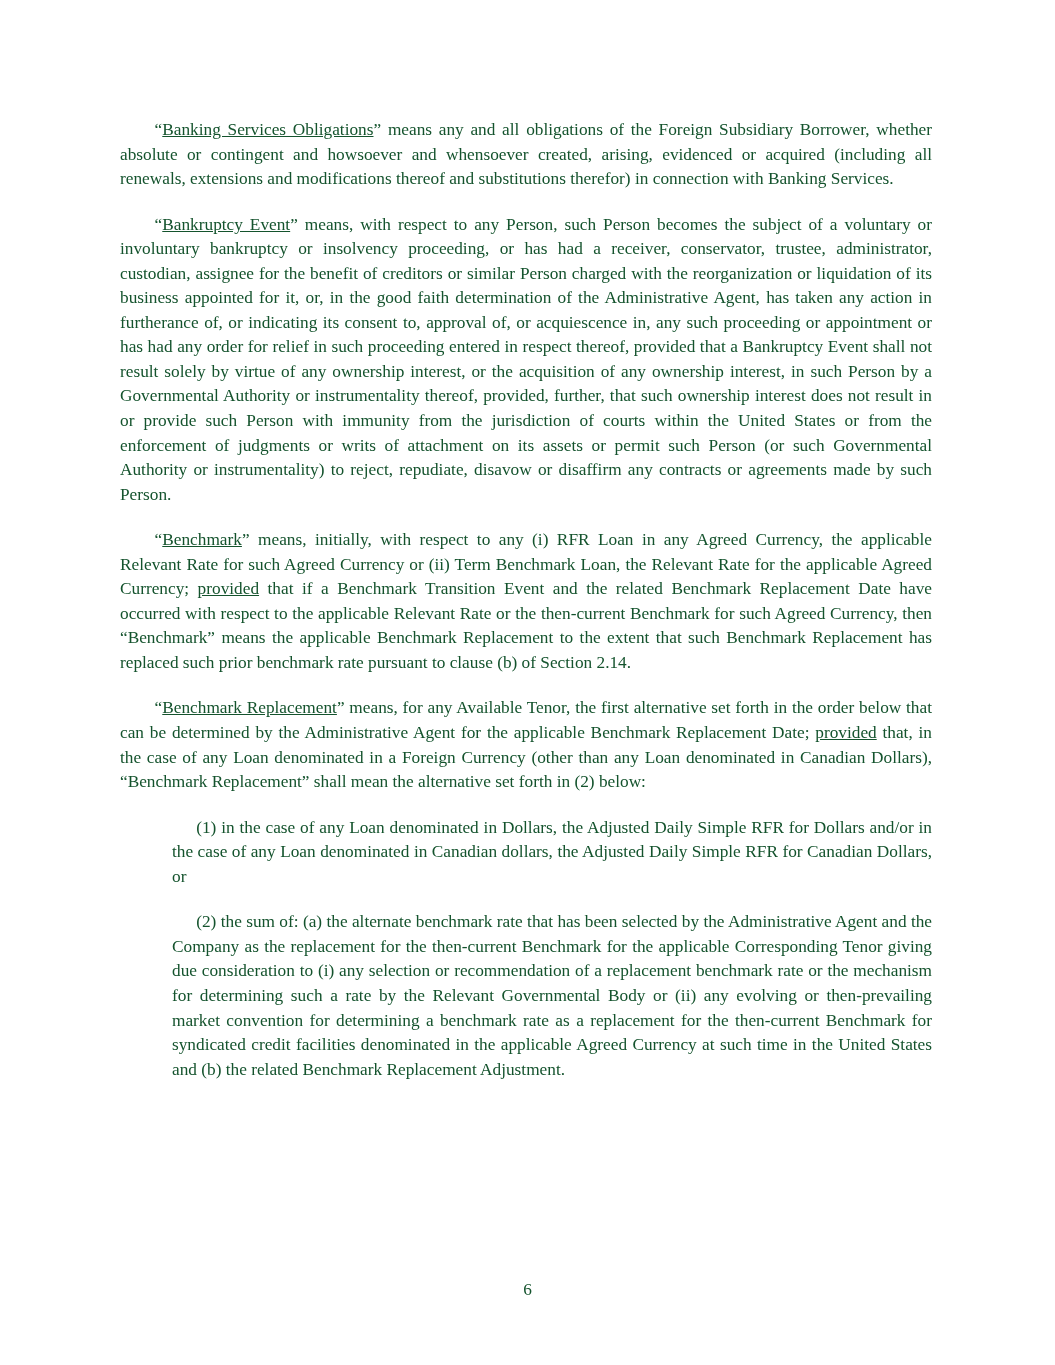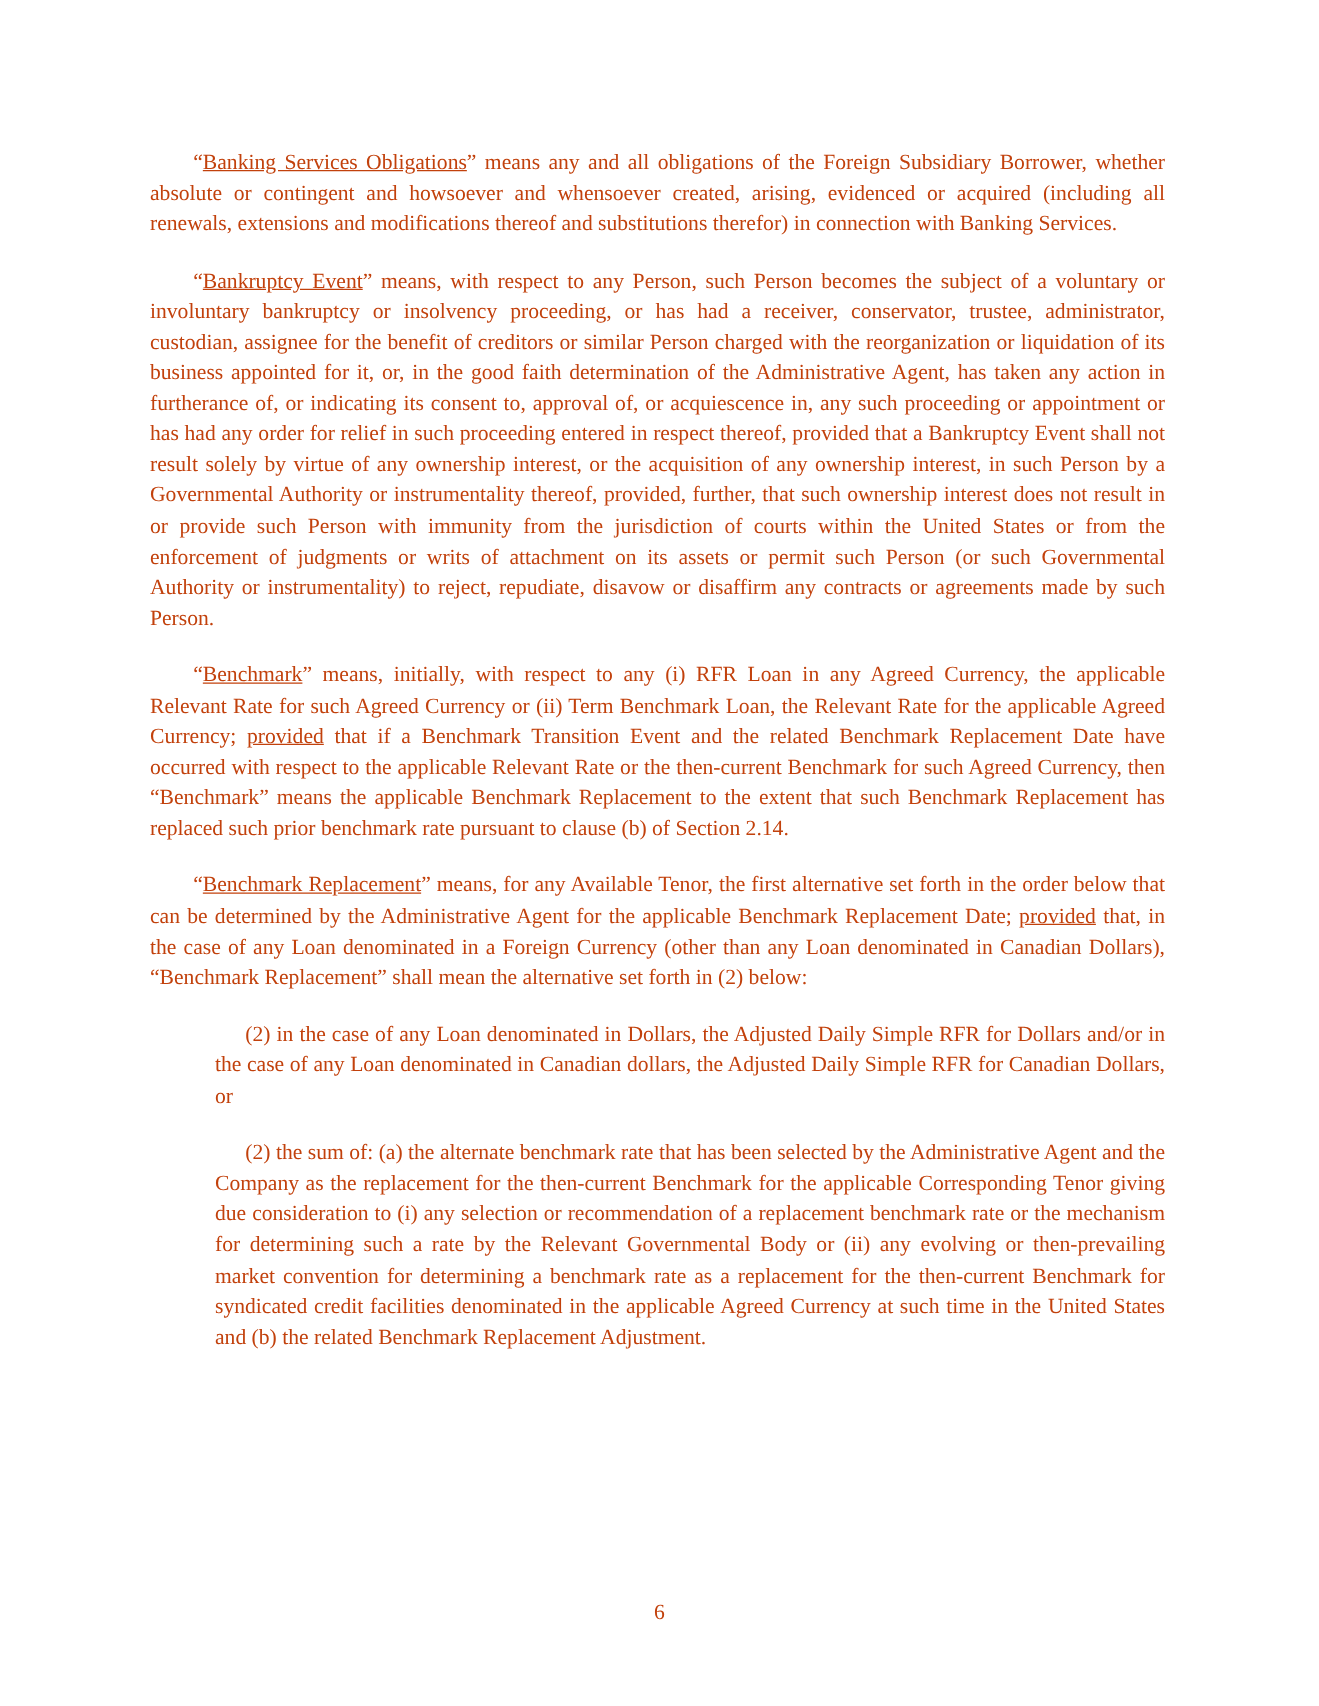--- a/index.html
+++ b/index.html
@@ -6,21 +6,21 @@
     margin: 0;
     padding: 0;
     background: #ffffff;
   }
   .page {
     position: relative;
     width: 1055px;
     height: 1365px;
     background: #ffffff;
     font-family: "Liberation Serif", serif;
-    color: #c2410c;
+    color: #14532d;
     box-sizing: border-box;
   }
   .content {
     position: absolute;
     left: 120px;
     top: 118px;
     width: 812px;
   }
   p.para {
     margin: 0 0 21px 0;
@@ -63,21 +63,21 @@
   <div class="content">
 
     <p class="para indent-first"><span>“</span><span class="u">Banking Services Obligations</span><span>”</span><span> means any and all obligations of the Foreign Subsidiary Borrower, whether absolute or contingent and howsoever and whensoever created, arising, evidenced or acquired (including all renewals, extensions and modifications thereof and substitutions therefor) in connection with Banking Services.</span></p>
 
     <p class="para indent-first"><span>“</span><span class="u">Bankruptcy Event</span><span>”</span><span> means, with respect to any Person, such Person becomes the subject of a voluntary or involuntary bankruptcy or insolvency proceeding, or has had a receiver, conservator, trustee, administrator, custodian, assignee for the benefit of creditors or similar Person charged with the reorganization or liquidation of its business appointed for it, or, in the good faith determination of the Administrative Agent, has taken any action in furtherance of, or indicating its consent to, approval of, or acquiescence in, any such proceeding or appointment or has had any order for relief in such proceeding entered in respect thereof, provided that a Bankruptcy Event shall not result solely by virtue of any ownership interest, or the acquisition of any ownership interest, in such Person by a Governmental Authority or instrumentality thereof, provided, further, that such ownership interest does not result in or provide such Person with immunity from the jurisdiction of courts within the United States or from the enforcement of judgments or writs of attachment on its assets or permit such Person (or such Governmental Authority or instrumentality) to reject, repudiate, disavow or disaffirm any contracts or agreements made by such Person.</span></p>
 
     <p class="para indent-first"><span>“</span><span class="u">Benchmark</span><span>”</span><span> means, initially, with respect to any (i) RFR Loan in any Agreed Currency, the applicable Relevant Rate for such Agreed Currency or (ii) Term Benchmark Loan, the Relevant Rate for the applicable Agreed Currency; </span><span class="u">provided</span><span> that if a Benchmark Transition Event and the related Benchmark Replacement Date have occurred with respect to the applicable Relevant Rate or the then-current Benchmark for such Agreed Currency, then “Benchmark” means the applicable Benchmark Replacement to the extent that such Benchmark Replacement has replaced such prior benchmark rate pursuant to clause (b) of Section 2.14.</span></p>
 
     <p class="para indent-first"><span>“</span><span class="u">Benchmark Replacement</span><span>”</span><span> means, for any Available Tenor, the first alternative set forth in the order below that can be determined by the Administrative Agent for the applicable Benchmark Replacement Date; </span><span class="u">provided</span><span> that, in the case of any Loan denominated in a Foreign Currency (other than any Loan denominated in Canadian Dollars), “Benchmark Replacement” shall mean the alternative set forth in (2) below:</span></p>
 
-    <p class="sub">(2) in the case of any Loan denominated in Dollars, the Adjusted Daily Simple RFR for Dollars and/or in the case of any Loan denominated in Canadian dollars, the Adjusted Daily Simple RFR for Canadian Dollars, or</p>
+    <p class="sub">(1) in the case of any Loan denominated in Dollars, the Adjusted Daily Simple RFR for Dollars and/or in the case of any Loan denominated in Canadian dollars, the Adjusted Daily Simple RFR for Canadian Dollars, or</p>
 
     <p class="sub">(2) the sum of: (a) the alternate benchmark rate that has been selected by the Administrative Agent and the Company as the replacement for the then-current Benchmark for the applicable Corresponding Tenor giving due consideration to (i) any selection or recommendation of a replacement benchmark rate or the mechanism for determining such a rate by the Relevant Governmental Body or (ii) any evolving or then-prevailing market convention for determining a benchmark rate as a replacement for the then-current Benchmark for syndicated credit facilities denominated in the applicable Agreed Currency at such time in the United States and (b) the related Benchmark Replacement Adjustment.</p>
 
 
   </div>
 
   <div class="pagenum">6</div>
 </div>
 
 </body></html>

